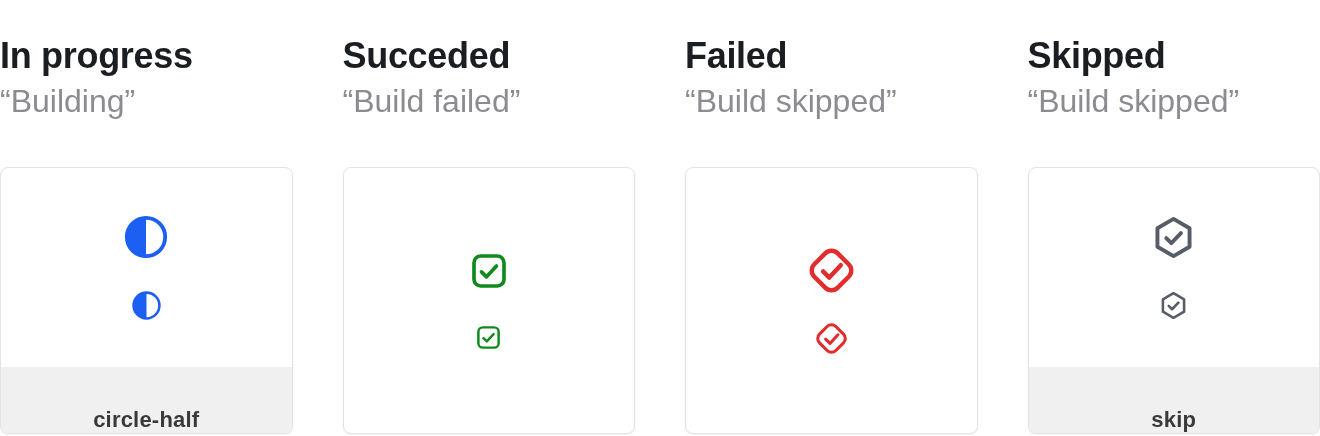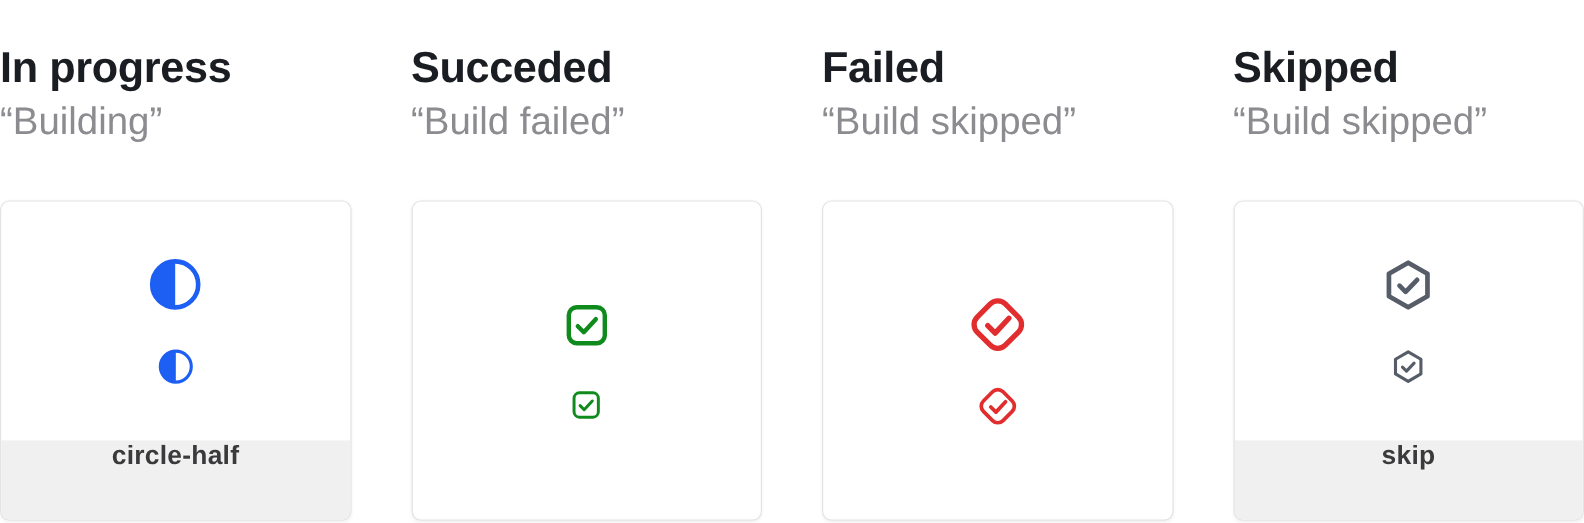--- a/index.html
+++ b/index.html
@@ -65,21 +65,21 @@
     display: flex;
     align-items: center;
     justify-content: center;
   }
   .icon-gap { flex: 0 0 auto; }
   .card-footer {
     flex: 0 0 66px;
     height: 66px;
     background: #f0f0f0;
     display: flex;
-    align-items: flex-start;
+    align-items: flex-end;
     justify-content: center;
   }
   .card-label {
     font-size: 22px;
     font-weight: bold;
     color: #3a3a3c;
     letter-spacing: 0.2px;
   }
   svg { display: block; }
 </style>

